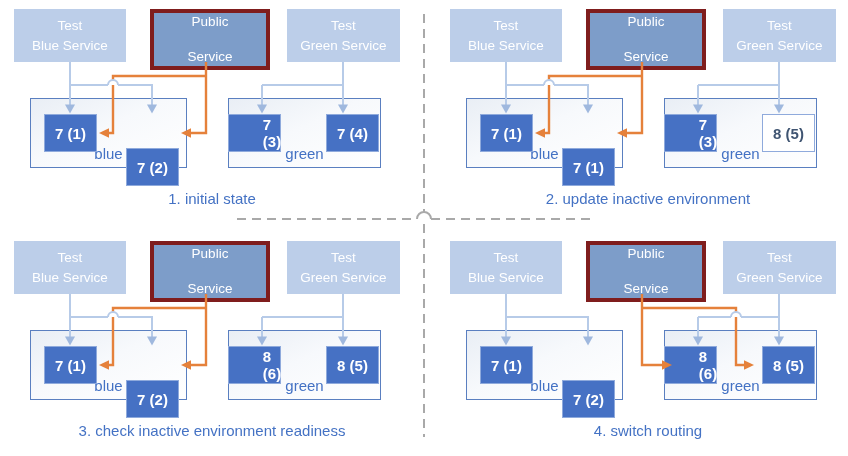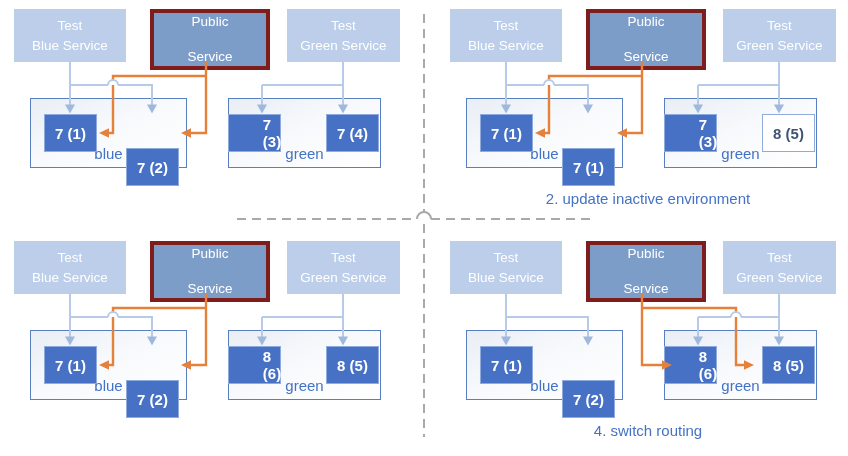--- a/index.html
+++ b/index.html
@@ -89,20 +89,21 @@
       <polygon points="147,104.5 157,104.5 152,113.5" fill="#9fb8de"></polygon>
       <path d="M262,85 H343" fill="none" stroke="#b7cbe8" stroke-width="2"></path>
       <path d="M262,85 V105" fill="none" stroke="#b7cbe8" stroke-width="2"></path>
       <polygon points="257,104.5 267,104.5 262,113.5" fill="#9fb8de"></polygon>
       <path d="M206,62 V133 H191" fill="none" stroke="#e5813b" stroke-width="2.4"></path>
       <polygon points="181,133 191,128.3 191,137.7" fill="#e5813b"></polygon>
       <path d="M206,76 H113 V133 H109" fill="none" stroke="#e5813b" stroke-width="2.4"></path>
       <polygon points="99,133 109,128.3 109,137.7" fill="#e5813b"></polygon>
       <path d="M108,85 A5,5 0 0 1 118,85" fill="#ffffff" stroke="#b7cbe8" stroke-width="2"></path>
     </svg>
+  <div class="title">1. initial state</div>
 </div>
 
 <div class="panel" style="left:436px;top:0">
   <div class="svc svc-test s1">
     <span>Test</span>
     <span>Blue Service</span>
   </div>
   <div class="svc svc-public s2">
     <span>Public</span>
     <span>Service</span>
@@ -174,20 +175,21 @@
       <polygon points="147,104.5 157,104.5 152,113.5" fill="#9fb8de"></polygon>
       <path d="M262,85 H343" fill="none" stroke="#b7cbe8" stroke-width="2"></path>
       <path d="M262,85 V105" fill="none" stroke="#b7cbe8" stroke-width="2"></path>
       <polygon points="257,104.5 267,104.5 262,113.5" fill="#9fb8de"></polygon>
       <path d="M206,62 V133 H191" fill="none" stroke="#e5813b" stroke-width="2.4"></path>
       <polygon points="181,133 191,128.3 191,137.7" fill="#e5813b"></polygon>
       <path d="M206,76 H113 V133 H109" fill="none" stroke="#e5813b" stroke-width="2.4"></path>
       <polygon points="99,133 109,128.3 109,137.7" fill="#e5813b"></polygon>
       <path d="M108,85 A5,5 0 0 1 118,85" fill="#ffffff" stroke="#b7cbe8" stroke-width="2"></path>
     </svg>
+  <div class="title">3. check inactive environment readiness</div>
 </div>
 
 <div class="panel" style="left:436px;top:232px">
   <div class="svc svc-test s1">
     <span>Test</span>
     <span>Blue Service</span>
   </div>
   <div class="svc svc-public s2">
     <span>Public</span>
     <span>Service</span>

